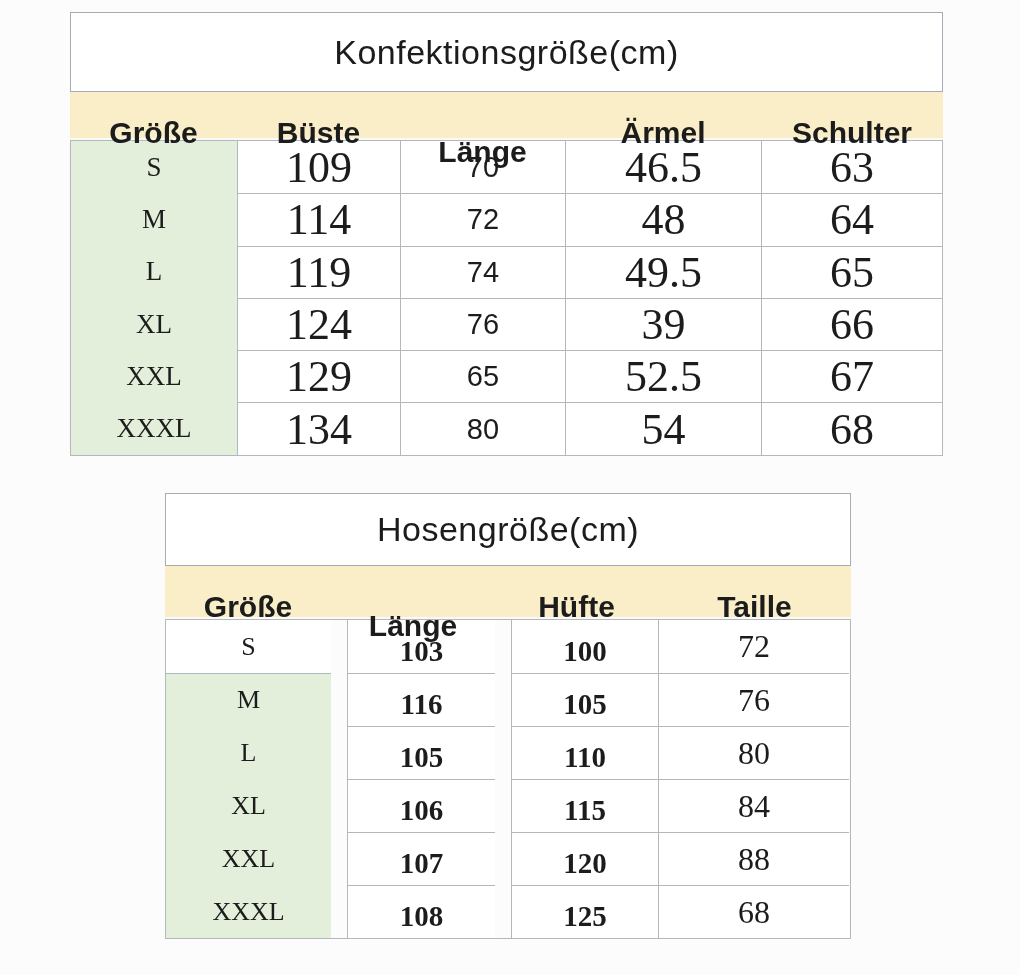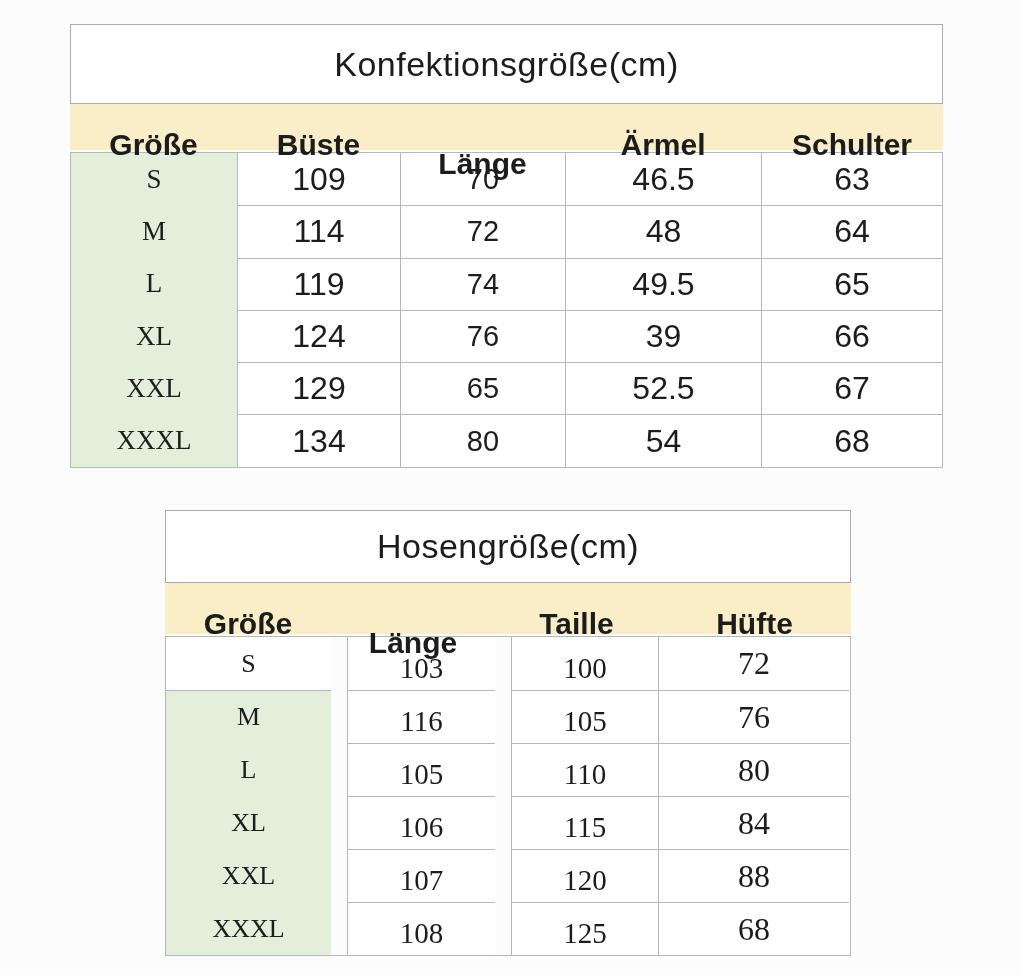--- a/index.html
+++ b/index.html
@@ -11,22 +11,22 @@
   }
   *{box-sizing:border-box;margin:0;padding:0;}
   html,body{background:#ffffff;}
   .stage{
     position:relative;width:1020px;height:975px;
     background:#fcfcfc;color:var(--ink);
     font-family:"Liberation Sans",sans-serif;
     overflow:hidden;
   }
   .tbl{position:absolute;}
-  .t1{left:70px;top:24px;width:873px;}
-  .t2{left:165px;top:510px;width:686px;}
+  .t1{left:70px;top:12px;width:873px;}
+  .t2{left:165px;top:493px;width:686px;}
 
   .title-box{
     background:#ffffff;border:1px solid var(--outer);
     display:flex;align-items:center;justify-content:center;
     font-size:34px;letter-spacing:0.5px;
   }
   .t1 .title-box{height:80px;}
   .t2 .title-box{height:73px;}
 
   .head{
@@ -51,26 +51,26 @@
   .cell + .cell{border-left:1px solid var(--border);}
 
   .cell.size{
     background:var(--green);
     font-family:"Liberation Serif",serif;font-size:27px;
   }
   .row + .row .cell.size{border-top:none;}
   .cell.size.white{background:#ffffff;}
   .row + .row .cell.size.sep{border-top:1px solid var(--border);}
 
-  .num-serif{font-family:Liberation Sans, sans-serif;font-size:32px;}
+  .num-serif{font-family:Liberation Serif, serif;font-size:44px;}
   .num-sans{font-family:"Liberation Sans",sans-serif;font-size:29px;}
 
   .t2 .cell.size{font-size:26px;}
   .t2 .bnum{
-    font-family:"Liberation Serif",serif;font-weight:normal;font-size:29px;
+    font-family:"Liberation Serif",serif;font-weight:bold;font-size:29px;
     align-items:flex-end;padding-bottom:5px;margin-left:16px;
   }
   .t2 .tnum{font-family:"Liberation Serif",serif;font-size:32px;}
 </style>
 </head>
 <body>
 
 <div class="stage">
 
   <section class="tbl t1">
@@ -126,22 +126,22 @@
         <div class="cell num-serif">68</div>
       </div>
     </div>
   </section>
 
   <section class="tbl t2">
     <div class="title-box">Hosengröße(cm)</div>
     <div class="head">
       <div class="hcell">Größe</div>
       <div class="hcell raise">Länge</div>
+      <div class="hcell">Hüfte</div>
       <div class="hcell">Taille</div>
-      <div class="hcell">Hüfte</div>
     </div>
     <div class="grid-body">
       <div class="row">
         <div class="cell size white">S</div>
         <div class="cell bnum">103</div>
         <div class="cell bnum">100</div>
         <div class="cell tnum">72</div>
       </div>
       <div class="row">
         <div class="cell size sep">M</div>

